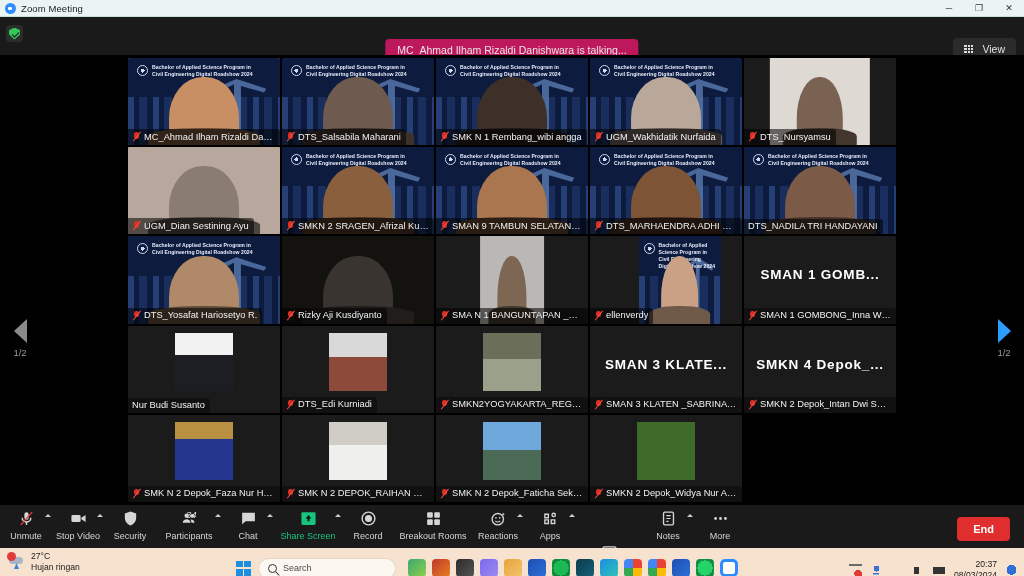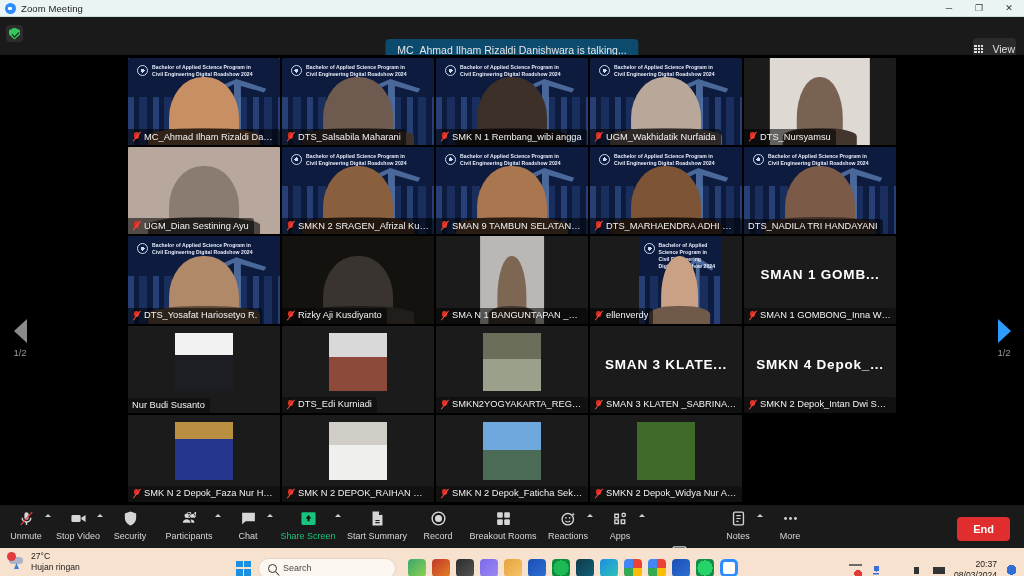--- a/index.html
+++ b/index.html
@@ -48,27 +48,27 @@
     clip-path: polygon(50% 0%, 100% 22%, 100% 58%, 50% 100%, 0% 58%, 0% 22%);
     position: relative;
   }
   .shield-glyph::after {
     content: ""; position: absolute; left: 2.5px; top: 4.2px;
     width: 5.5px; height: 2.6px; border-left: 1.4px solid #1a1a1a;
     border-bottom: 1.4px solid #1a1a1a; transform: rotate(-45deg);
   }
   .talking-pill {
     position: absolute; left: 50%; top: 22px; transform: translateX(-50%);
-    background: #0c4a6e; color: #e6e6e6; font-size: 10.5px;
+    background: #be185d; color: #e6e6e6; font-size: 10.5px;
     padding: 5px 12px; border-radius: 4px; white-space: nowrap;
   }
   .view-btn {
     position: absolute; right: 8px; top: 21px;
     background: #2b2b2b; color: #e0e0e0; font-size: 10.5px;
-    padding: 5px 1px; border-radius: 4px;
+    padding: 5px 11px; border-radius: 4px;
     display: flex; align-items: center; gap: 9px;
   }
   .grid-icon {
     width: 9px; height: 9px;
     display: grid; grid-template-columns: 1fr 1fr 1fr;
     grid-template-rows: 1fr 1fr 1fr; gap: 1px;
   }
   .grid-icon i { background: #e0e0e0; display: block; }
 
   
@@ -683,30 +683,20 @@
         </div>
         <div class="tb-item share" style="min-width: 68px;">
           <div class="ico">
             <svg width="17" height="17" viewBox="0 0 24 24">
               <rect x="2" y="3" width="20" height="18" rx="2" fill="#19c37d"></rect>
               <path d="M12 7l4 5h-2.6v4h-2.8v-4H8z" fill="#111"></path>
             </svg>
           </div>
           <div class="lbl">Share Screen</div>
           <span class="caret"></span>
-        </div>
-        <div class="tb-item" style="min-width: 70px;">
-          <div class="ico">
-            <svg width="17" height="17" viewBox="0 0 24 24" fill="#d6d6d6">
-              <path d="M5 2h9l5 5v15H5z"></path>
-              <path d="M14 2v5h5z" fill="#1a1a1a"></path>
-              <path d="M9 14h6v1.6H9zM9 17h6v1.6H9z" fill="#1a1a1a"></path>
-            </svg>
-          </div>
-          <div class="lbl">Start Summary</div>
         </div>
         <div class="tb-item">
           <div class="ico">
             <svg width="17" height="17" viewBox="0 0 24 24" fill="#d6d6d6">
               <circle cx="12" cy="12" r="9" fill="none" stroke="#d6d6d6" stroke-width="2"></circle>
               <circle cx="12" cy="12" r="5"></circle>
             </svg>
           </div>
           <div class="lbl">Record</div>
         </div>

